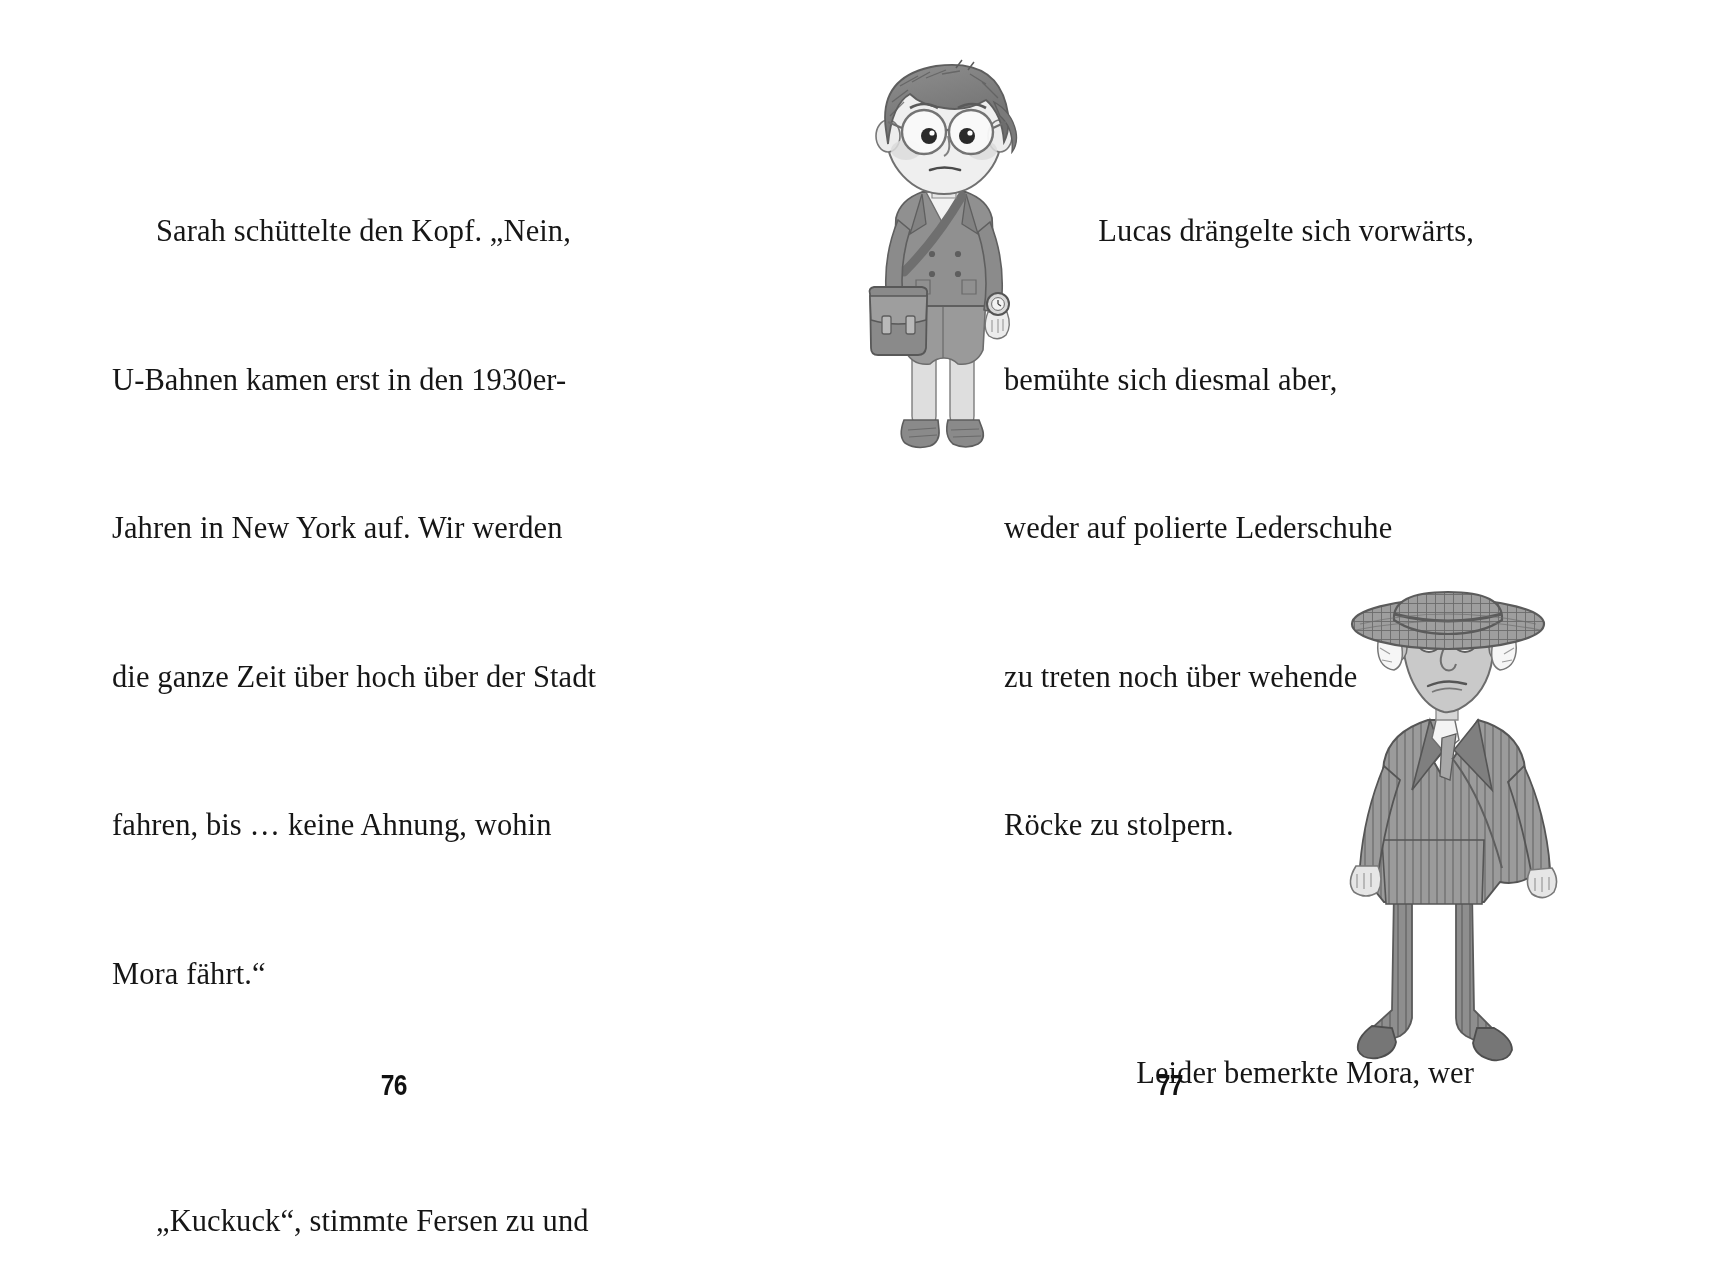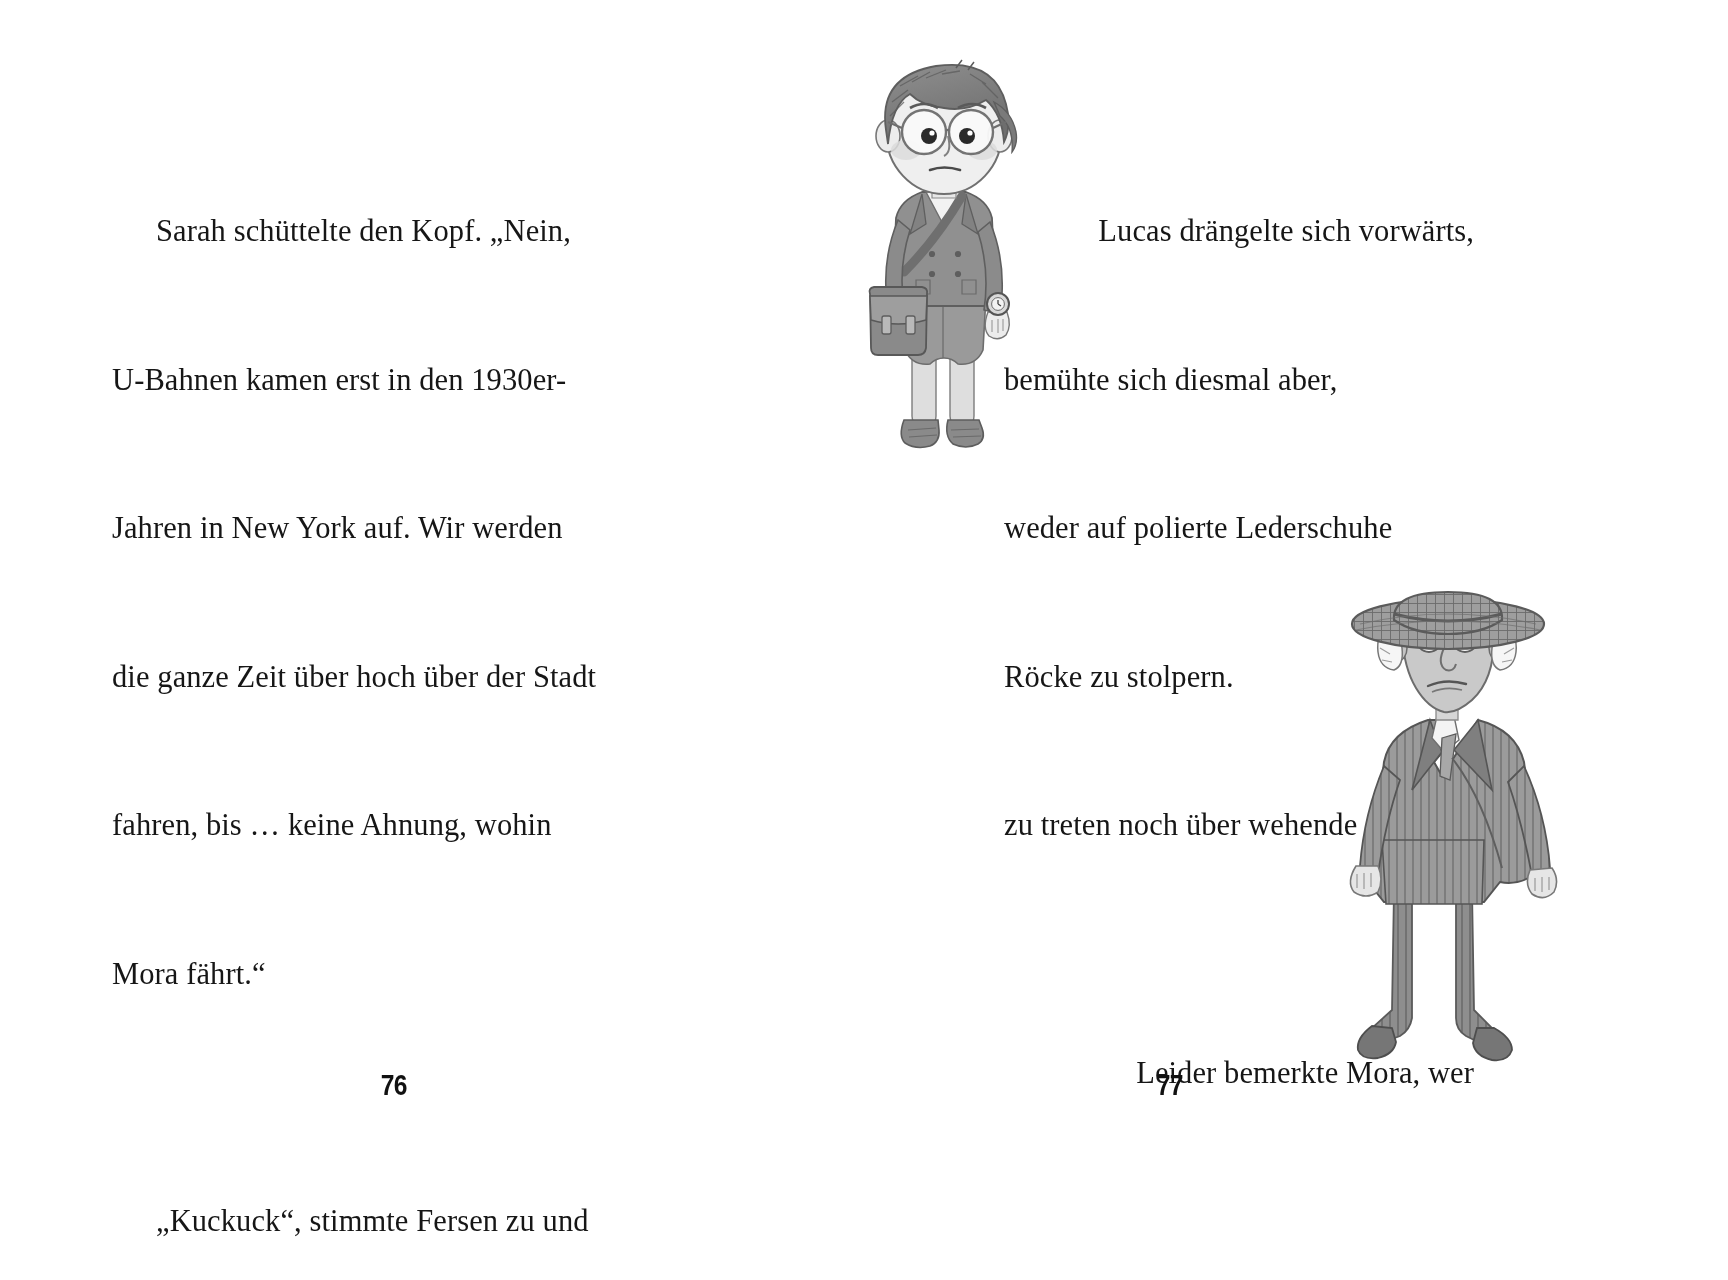--- a/index.html
+++ b/index.html
@@ -266,22 +266,22 @@
         <path d="M24 40 Q116 22 208 40" stroke="#6f6f6f" stroke-width="1.1" fill="none" opacity="0.7"></path>
       </svg>
     </div>
 
     <div class="textcol">
 
       <p>
         <span class="ln ind4">Lucas drängelte sich vorwärts,</span>
         <span class="ln ind5">bemühte sich diesmal aber,</span>
         <span class="ln ind5">weder auf polierte Lederschuhe</span>
+        <span class="ln ind5">zu treten noch über wehende</span>
         <span class="ln ind5">Röcke zu stolpern.</span>
-        <span class="ln ind5">zu treten noch über wehende</span>
       </p>
 
       <p>
         <span class="ln ind4">Leider bemerkte Mora, wer</span>
         
         
       </p>
 
     </div>
 

